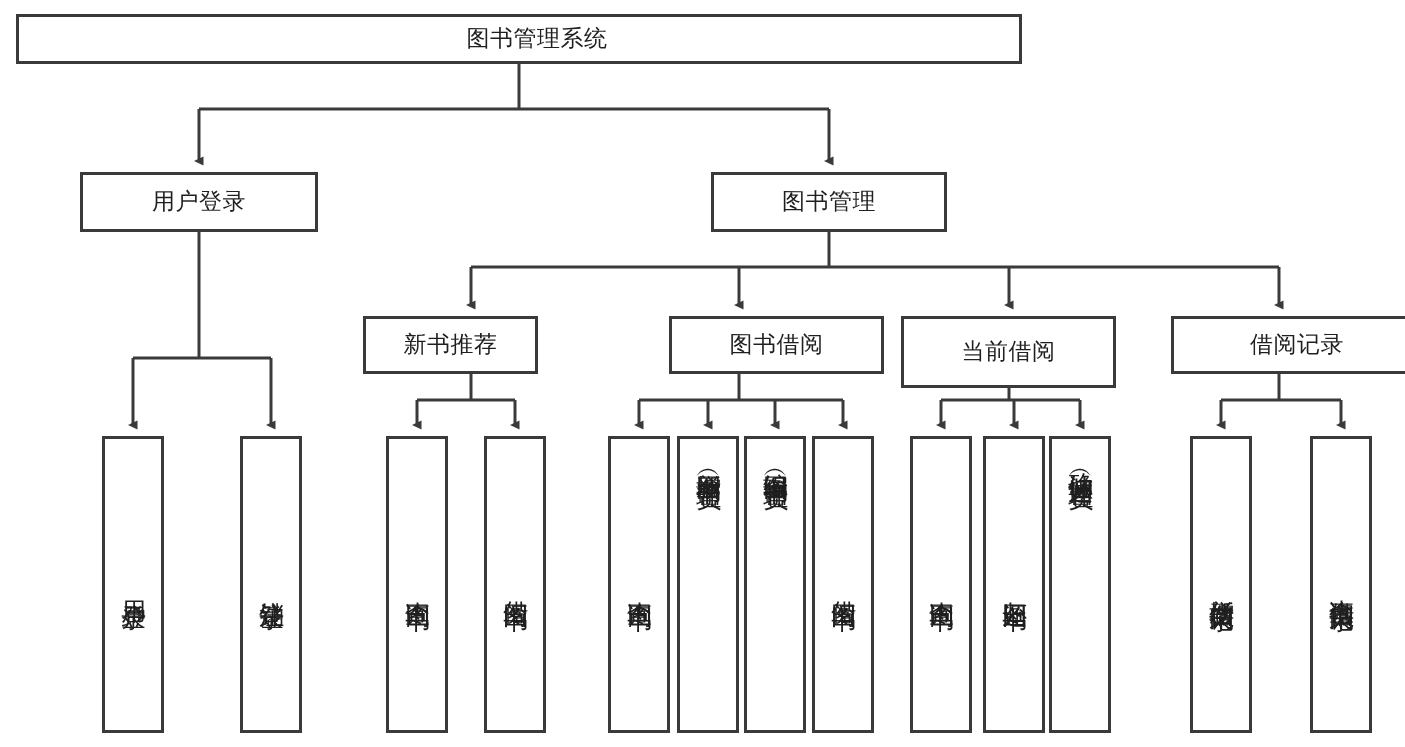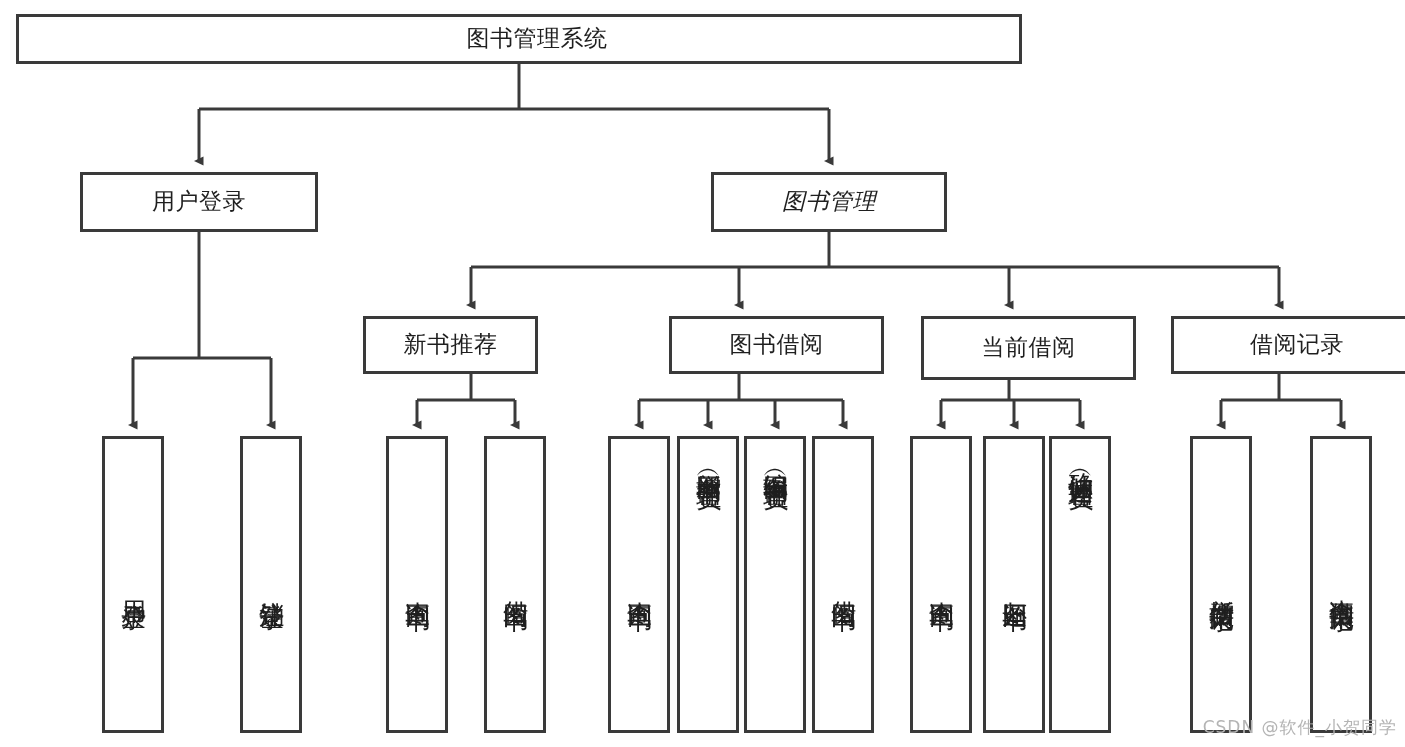--- a/index.html
+++ b/index.html
@@ -132,30 +132,30 @@
       </g>
   </svg>
 
   <div id="nodes">
       <div class="node root" style="left: 16px; top: 14px; width: 1006px; height: 50px;">
         <div class="label-h">图书管理系统</div>
       </div>
       <div class="node lvl2" style="left: 80px; top: 172px; width: 238px; height: 60px;">
         <div class="label-h">用户登录</div>
       </div>
-      <div class="node lvl2" style="left: 711px; top: 172px; width: 236px; height: 60px; font-style: italic;">
+      <div class="node lvl2" style="left: 711px; top: 172px; width: 236px; height: 60px;">
         <div class="label-h">图书管理</div>
       </div>
       <div class="node lvl3" style="left: 363px; top: 316px; width: 175px; height: 58px;">
         <div class="label-h">新书推荐</div>
       </div>
       <div class="node lvl3" style="left: 669px; top: 316px; width: 215px; height: 58px;">
         <div class="label-h">图书借阅</div>
       </div>
-      <div class="node lvl3" style="left: 901px; top: 316px; width: 215px; height: 64px; margin-left: 20px;">
+      <div class="node lvl3" style="left: 901px; top: 316px; width: 215px; height: 72px;">
         <div class="label-h">当前借阅</div>
       </div>
       <div class="node lvl3" style="left: 1171px; top: 316px; width: 252px; height: 58px;">
         <div class="label-h">借阅记录</div>
       </div>
       <div class="node leaf" style="left: 102px; top: 436px; width: 62px; height: 297px;">
         <div class="leaf-inner centered">
           <div class="label-v">用户登录</div>
         </div>
       </div>
@@ -214,15 +214,14 @@
           <div class="label-v">新增借阅记录</div>
         </div>
       </div>
       <div class="node leaf" style="left: 1310px; top: 436px; width: 62px; height: 297px;">
         <div class="leaf-inner centered">
           <div class="label-v">查询借阅记录</div>
         </div>
       </div>
     </div>
 
-  <div id="watermark">CSDN @软件_小贺同学</div>
 
 </div>
 
 </body></html>

